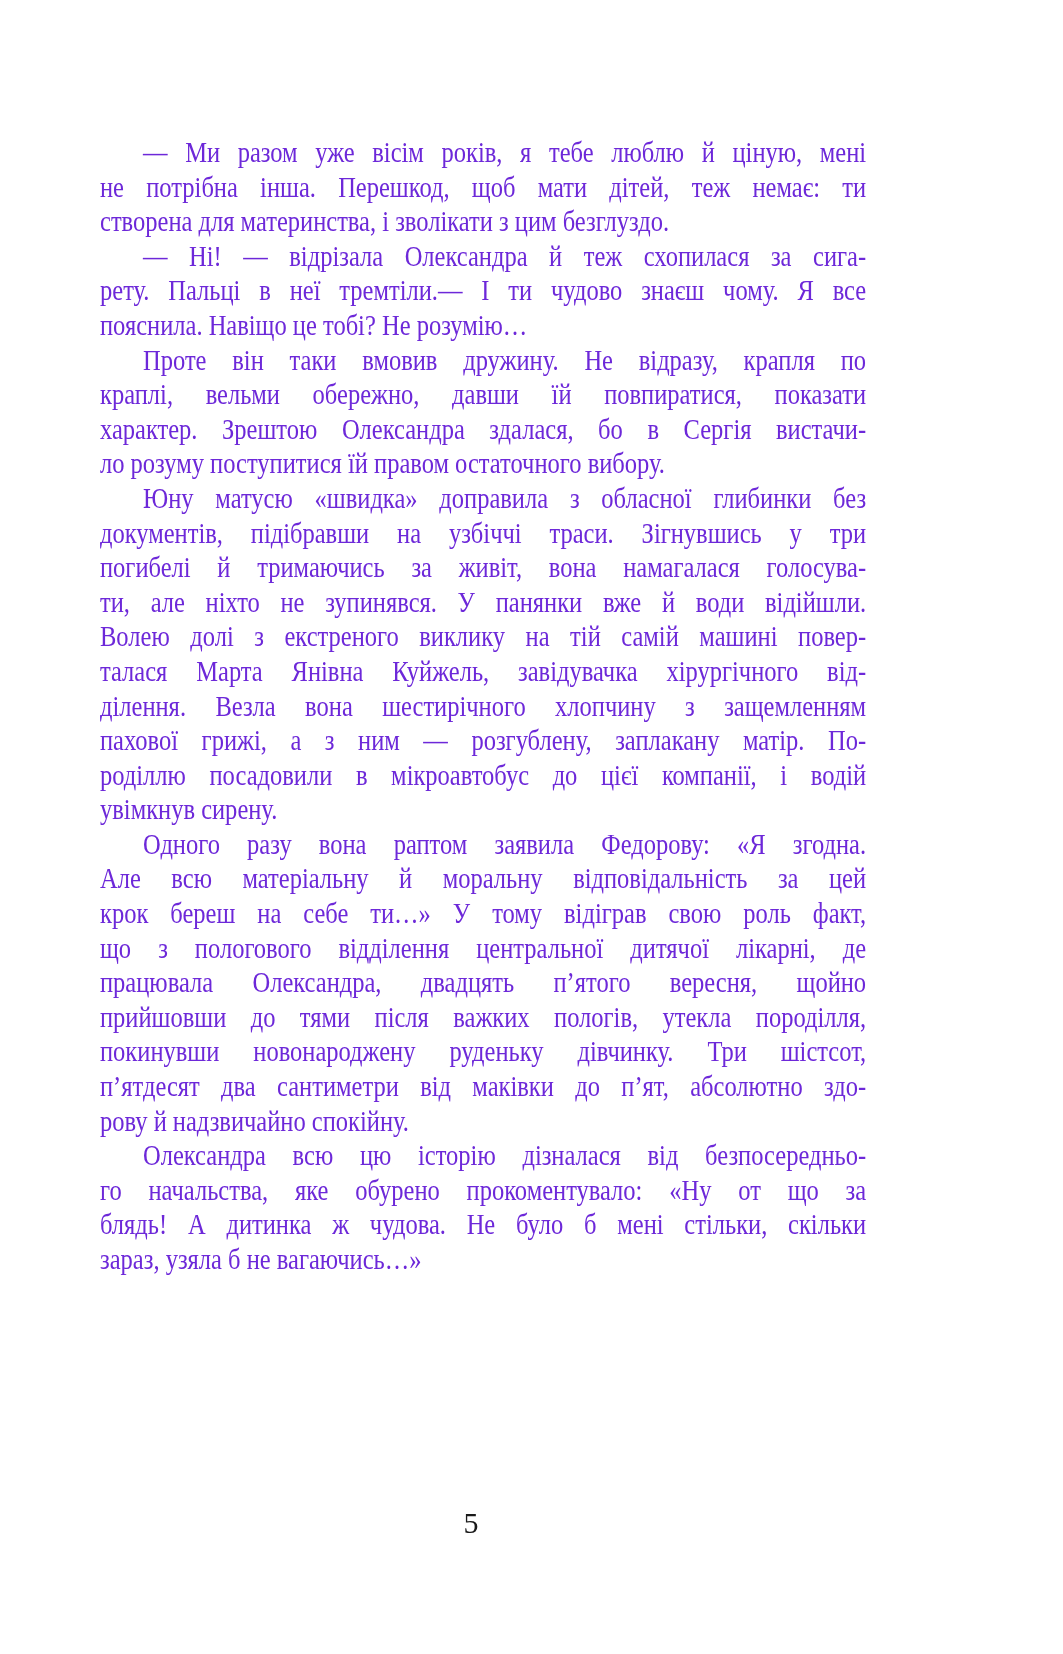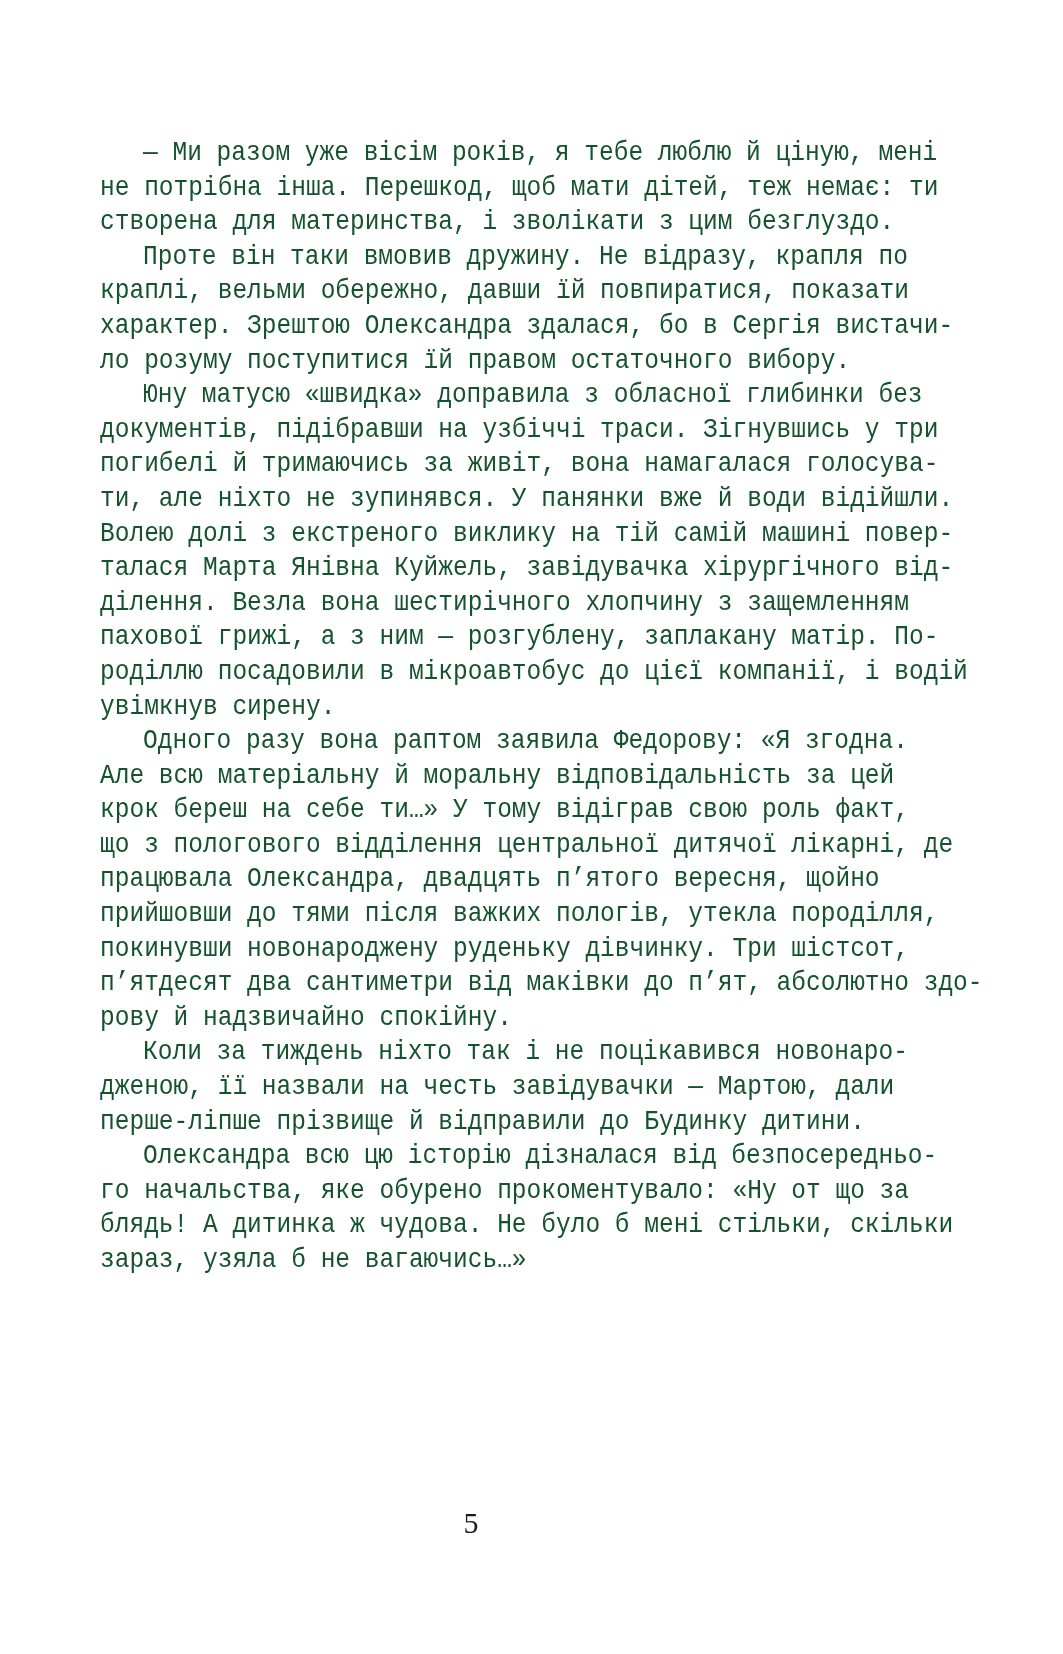--- a/index.html
+++ b/index.html
@@ -19,24 +19,24 @@
     top: 0;
     width: 1063px;
     height: 1654px;
     background: #ffffff;
   }
   .text-block {
     position: absolute;
     left: 100px;
     top: 136px;
     width: 766px;
-    font-family: Liberation Mono, monospace;
+    font-family: Liberation Serif, serif;
     font-size: 28.5px;
     line-height: 34.6px;
-    color: #14532d;
+    color: #6d28d9;
   }
   .line {
     display: block;
     height: 34.6px;
     white-space: nowrap;
     text-align: justify;
     text-align-last: justify;
     transform-origin: left center;
     transform: scaleX(0.86);
     width: 116.3%;
@@ -64,20 +64,25 @@
 
 <div class="page">
   <div class="text-block">
 
     <div>
       <span class="line indent">— Ми разом уже вісім років, я тебе люблю й ціную, мені</span>
       <span class="line">не потрібна інша. Перешкод, щоб мати дітей, теж немає: ти</span>
       <span class="line last">створена для материнства, і зволікати з цим безглуздо.</span>
     </div>
 
+    <div>
+      <span class="line indent">— Ні! — відрізала Олександра й теж схопилася за сига-</span>
+      <span class="line">рету. Пальці в неї тремтіли.— І ти чудово знаєш чому. Я все</span>
+      <span class="line last">пояснила. Навіщо це тобі? Не розумію…</span>
+    </div>
 
     <div>
       <span class="line indent">Проте він таки вмовив дружину. Не відразу, крапля по</span>
       <span class="line">краплі, вельми обережно, давши їй повпиратися, показати</span>
       <span class="line">характер. Зрештою Олександра здалася, бо в Сергія вистачи-</span>
       <span class="line last">ло розуму поступитися їй правом остаточного вибору.</span>
     </div>
 
     <div>
       <span class="line indent">Юну матусю «швидка» доправила з обласної глибинки без</span>
@@ -97,25 +102,20 @@
       <span class="line">Але всю матеріальну й моральну відповідальність за цей</span>
       <span class="line">крок береш на себе ти…» У тому відіграв свою роль факт,</span>
       <span class="line">що з пологового відділення центральної дитячої лікарні, де</span>
       <span class="line">працювала Олександра, двадцять п’ятого вересня, щойно</span>
       <span class="line">прийшовши до тями після важких пологів, утекла породілля,</span>
       <span class="line">покинувши новонароджену руденьку дівчинку. Три шістсот,</span>
       <span class="line">п’ятдесят два сантиметри від маківки до п’ят, абсолютно здо-</span>
       <span class="line last">рову й надзвичайно спокійну.</span>
     </div>
 
-    <div>
-      <span class="line indent">Коли за тиждень ніхто так і не поцікавився новонаро-</span>
-      <span class="line">дженою, її назвали на честь завідувачки — Мартою, дали</span>
-      <span class="line last">перше-ліпше прізвище й відправили до Будинку дитини.</span>
-    </div>
 
     <div>
       <span class="line indent">Олександра всю цю історію дізналася від безпосередньо-</span>
       <span class="line">го начальства, яке обурено прокоментувало: «Ну от що за</span>
       <span class="line">блядь! А дитинка ж чудова. Не було б мені стільки, скільки</span>
       <span class="line last">зараз, узяла б не вагаючись…»</span>
     </div>
 
   </div>
 

